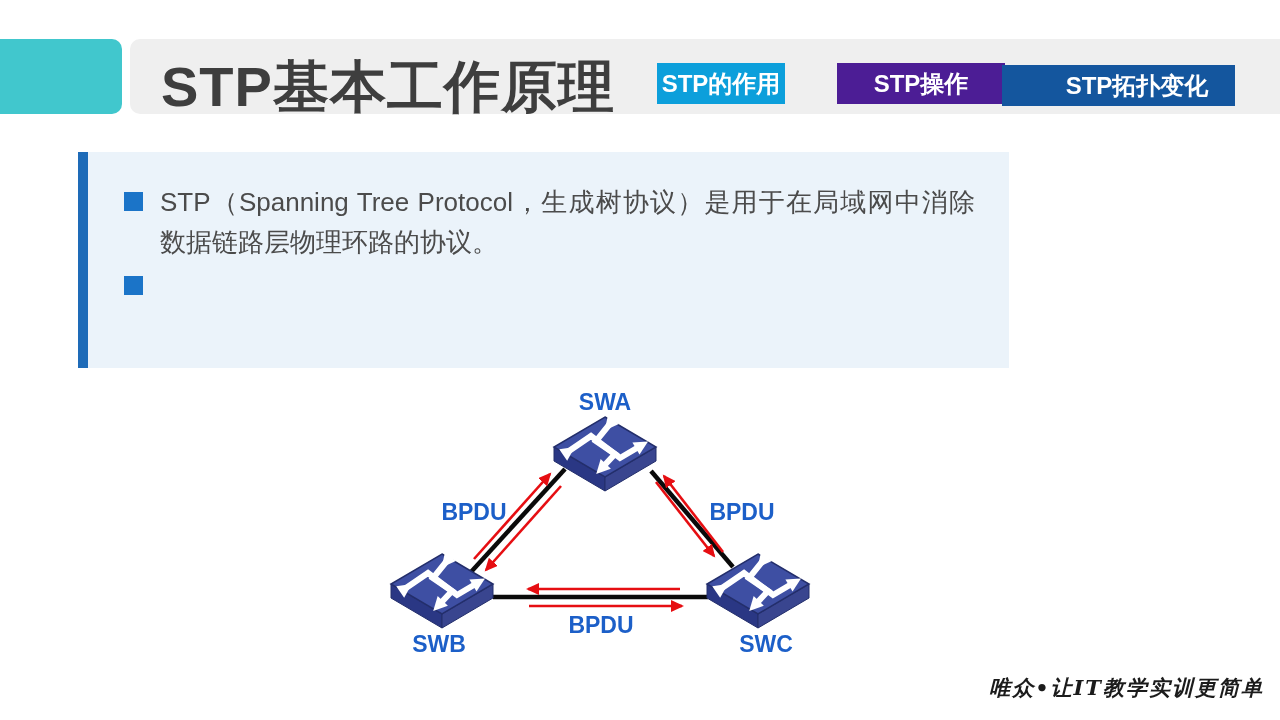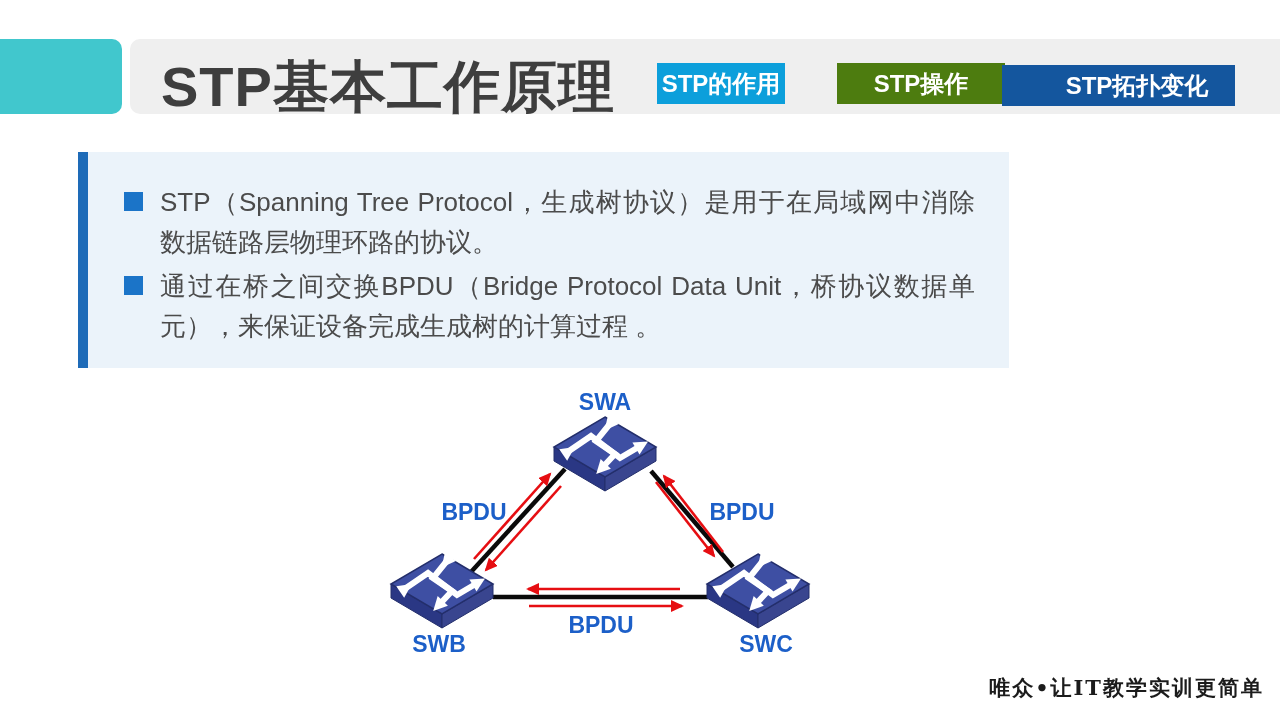--- a/index.html
+++ b/index.html
@@ -19,21 +19,21 @@
   .page-title{
     position:absolute;left:161px;top:50px;
     font-size:56px;font-weight:bold;color:#3E3E3E;letter-spacing:1px;
     white-space:nowrap;
   }
   .nav-btn{
     position:absolute;height:41px;display:flex;align-items:center;justify-content:center;
     color:#ffffff;font-weight:bold;font-size:24px;cursor:pointer;white-space:nowrap;
   }
   .nav-1{left:657px;top:63px;width:128px;background:#0C9FDB;}
-  .nav-2{left:837px;top:63px;width:168px;background:#4d7c0f;}
+  .nav-2{left:837px;top:63px;width:168px;background:#4c1d95;}
   .nav-3{left:1002px;top:65px;width:196px;background:#14569E;padding-left:37px;}
   
   .content-bar{
     position:absolute;left:78px;top:152px;width:10px;height:216px;background:#1E6BB8;
   }
   .content-box{
     position:absolute;left:88px;top:152px;width:921px;height:216px;background:#EBF3FA;
     box-sizing:border-box;padding:30px 34px 0 72px;
   }
   .bullet-list{margin:0;padding:0;list-style:none;}
@@ -43,21 +43,21 @@
   }
   .bullet-sq{
     position:absolute;left:-36px;top:10px;width:19px;height:19px;background:#1B74C8;
   }
   
   .diagram{position:absolute;left:370px;top:385px;width:470px;height:280px;}
   .dg-label{font-weight:bold;font-size:23px;font-family:"Liberation Sans",sans-serif;}
   
   .footer-slogan{
     position:absolute;right:16px;top:674px;
-    font-family:"DejaVu Serif",serif;font-weight:600;
+    font-family:"DejaVu Serif",serif;font-style:italic;font-weight:600;
     font-size:21px;color:#1b1b1b;letter-spacing:2px;white-space:nowrap;
   }
 </style>
 </head>
 <body>
 
 <div class="accent-block"></div>
 <div class="header-band"></div>
 <div class="page-title">STP基本工作原理</div>
 
@@ -67,21 +67,20 @@
 
 <div class="content-bar"></div>
 <div class="content-box">
   <ul class="bullet-list">
     <li class="bullet-item">
       <span class="bullet-sq"></span>
       <span>STP（Spanning Tree Protocol，生成树协议）是用于在局域网中消除数据链路层物理环路的协议。</span>
     </li>
     <li class="bullet-item">
       <span class="bullet-sq"></span>
-      <span>通过在桥之间交换BPDU（Bridge Protocol Data Unit，桥协议数据单元），来保证设备完成生成树的计算过程 。</span>
     </li>
   </ul>
 </div>
 
 <svg class="diagram" viewBox="0 0 470 280">
   <defs>
     <marker id="mw" markerUnits="userSpaceOnUse" markerWidth="16" markerHeight="16" refX="8" refY="8" orient="auto">
       <path d="M1,1 L15,8 L1,15 z" fill="#ffffff"></path>
     </marker>
     <marker id="mr" markerUnits="userSpaceOnUse" markerWidth="14" markerHeight="12" refX="11" refY="6" orient="auto">

